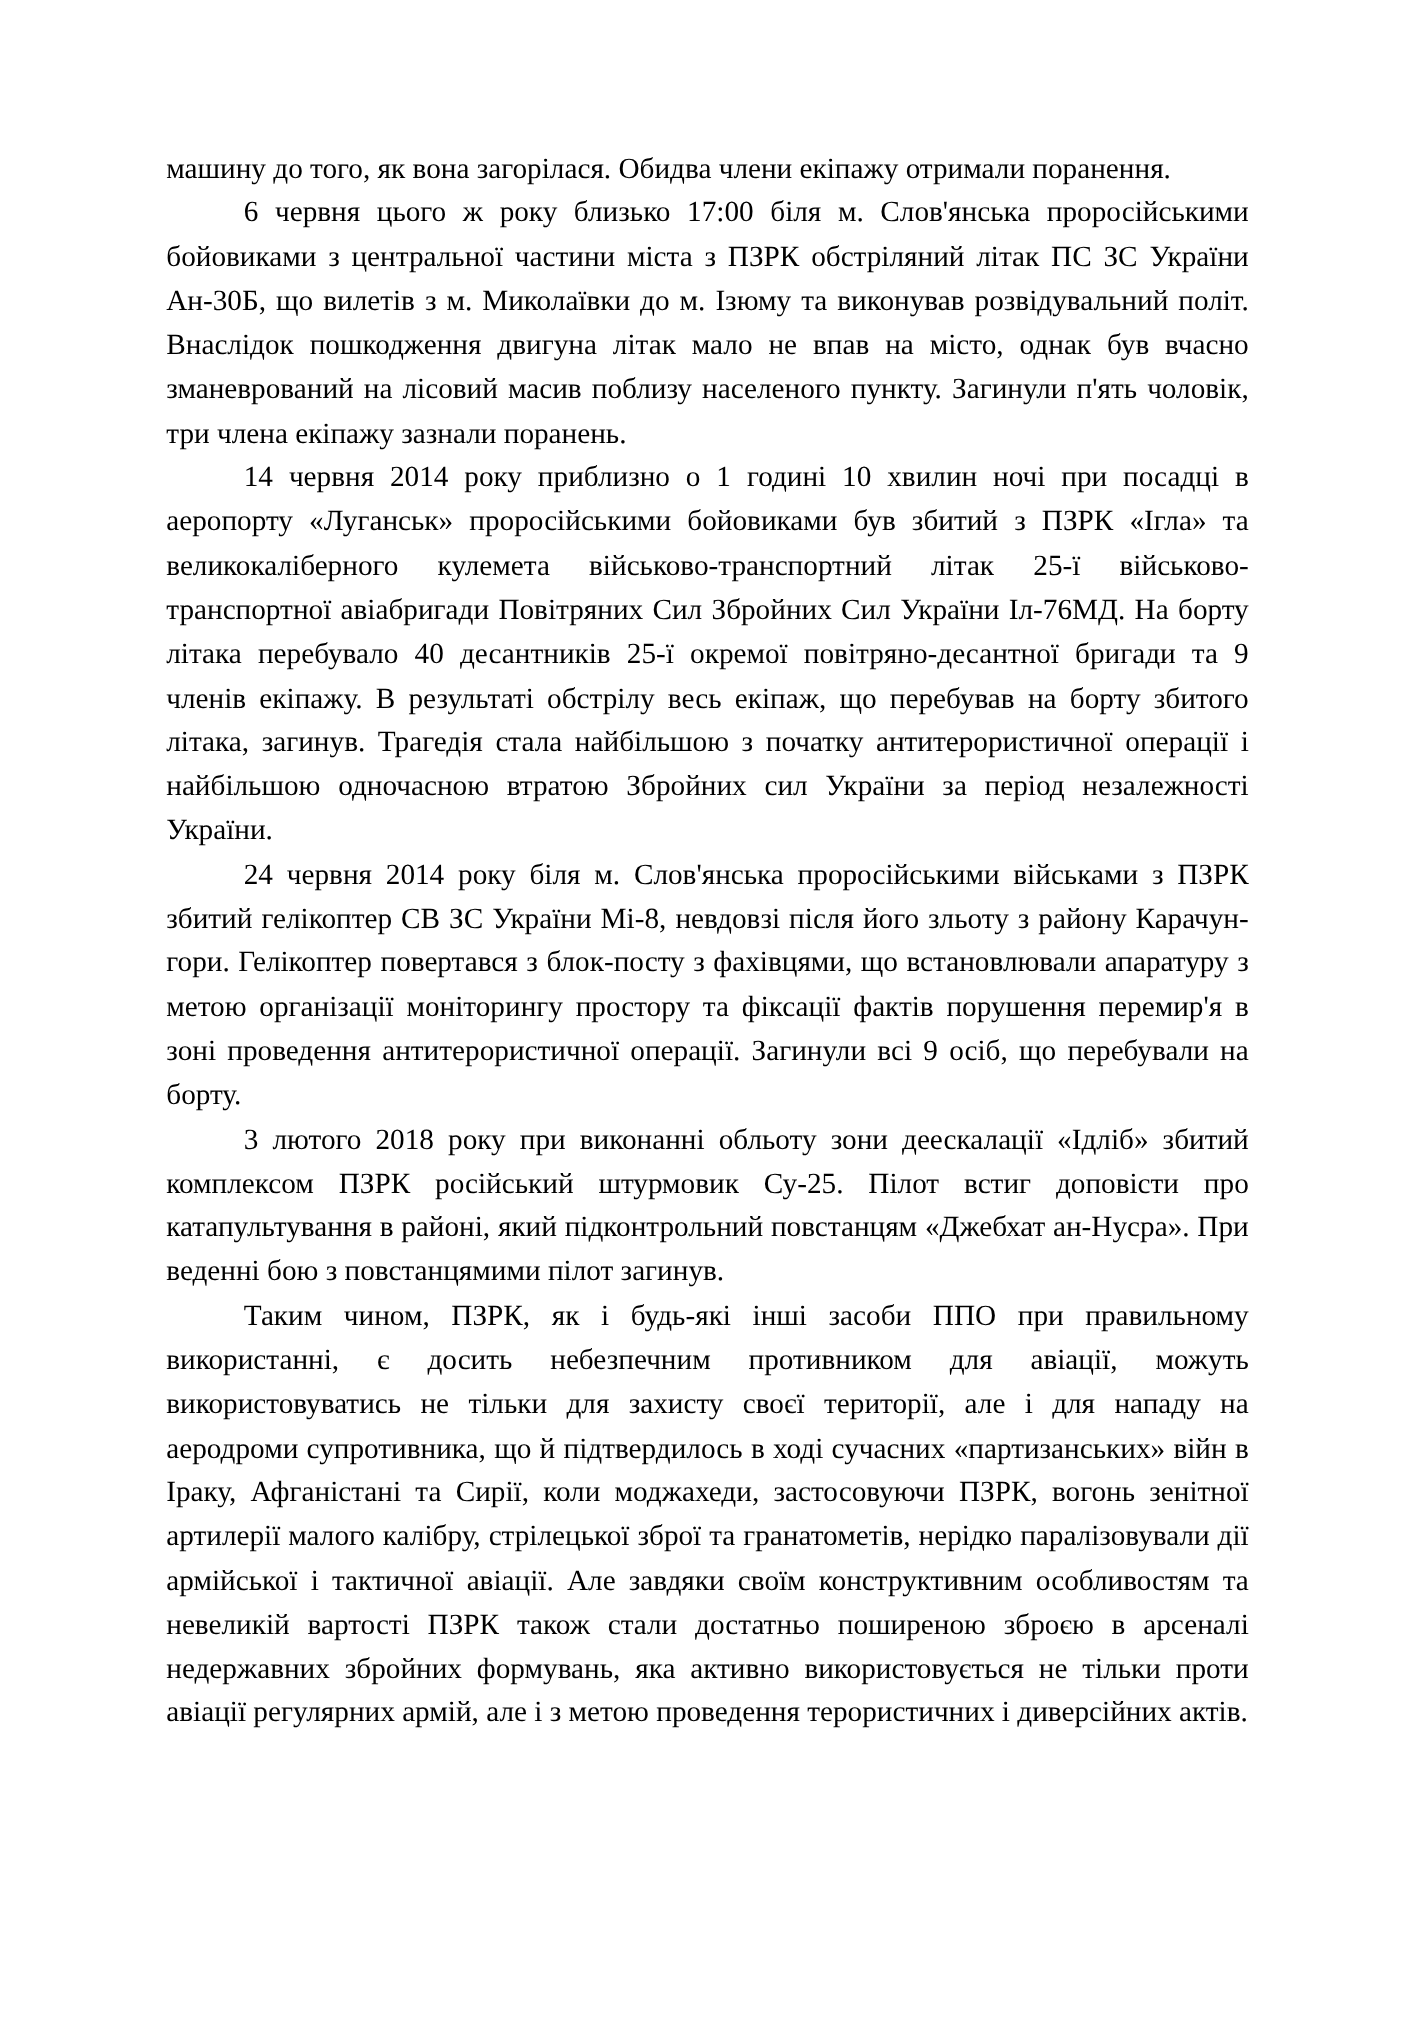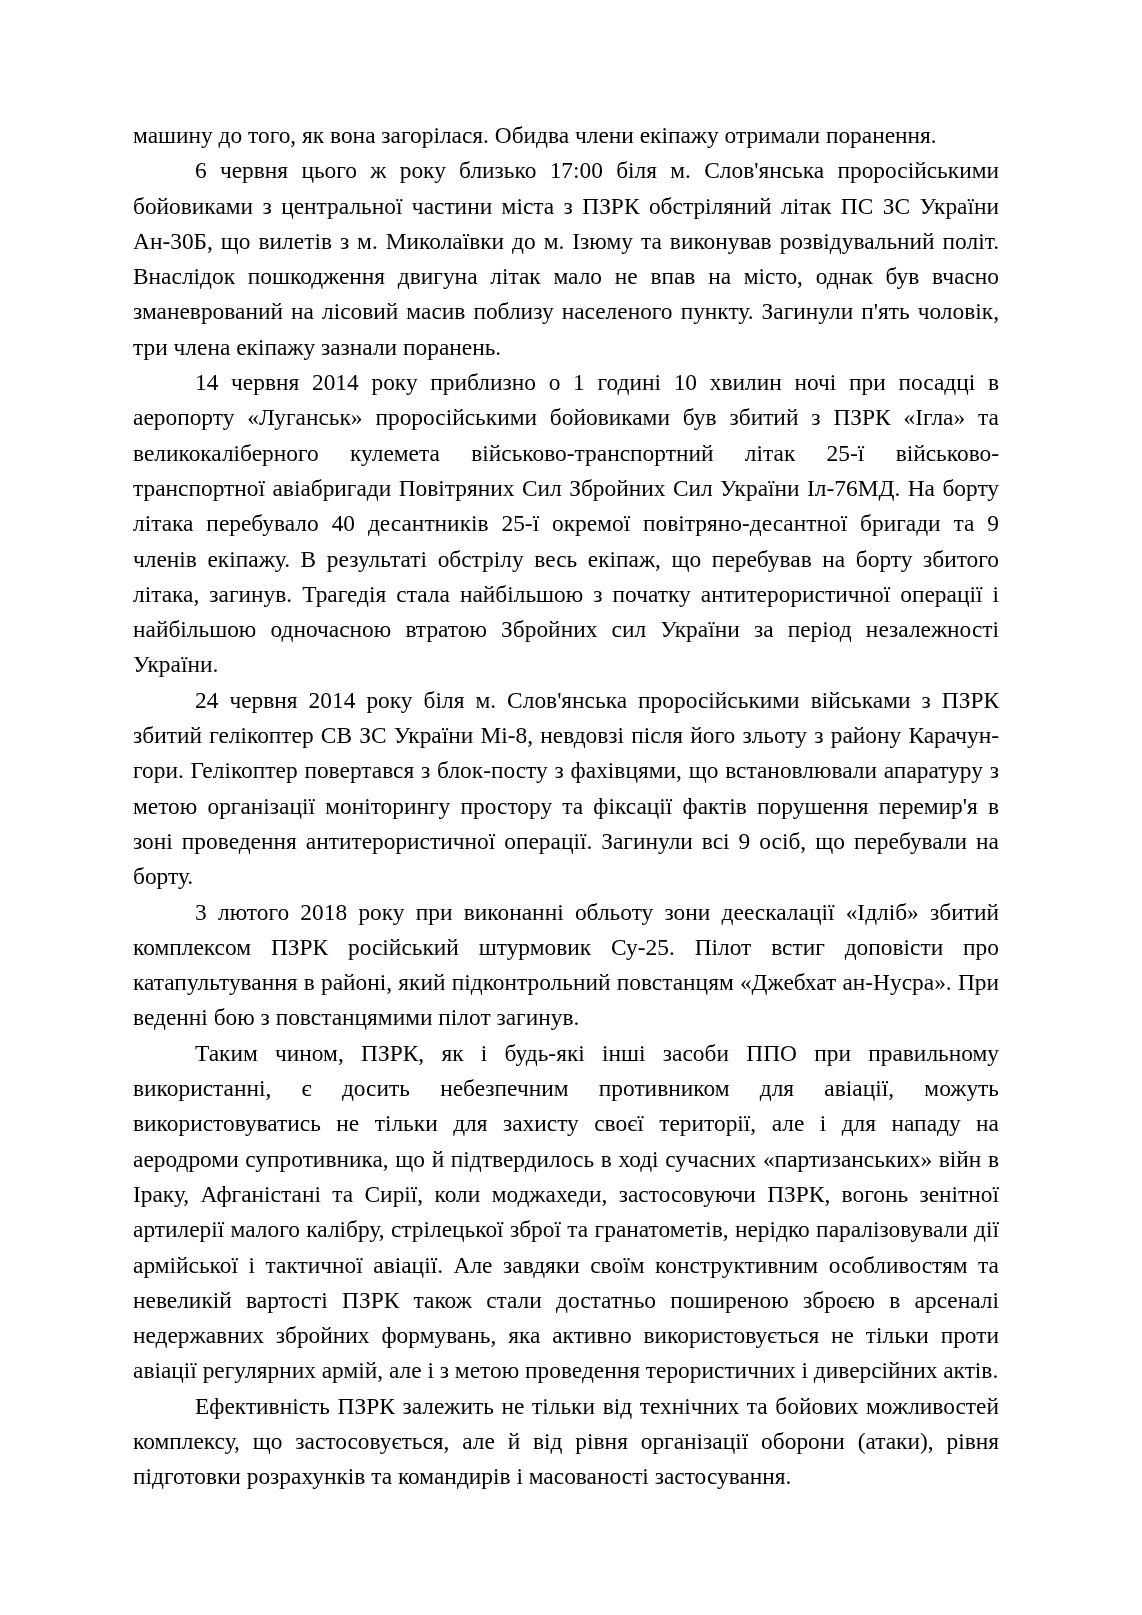--- a/index.html
+++ b/index.html
@@ -49,15 +49,14 @@
 <body>
 
 <div class="page">
   <div class="content">
     <p class="para">машину до того, як вона загорілася. Обидва члени екіпажу отримали поранення.</p>
     <p class="para indent">6 червня цього ж року близько 17:00 біля м. Слов'янська проросійськими бойовиками з центральної частини міста з ПЗРК обстріляний літак ПС ЗС України Ан-30Б, що вилетів з м. Миколаївки до м. Ізюму та виконував розвідувальний політ. Внаслідок пошкодження двигуна літак мало не впав на місто, однак був вчасно зманеврований на лісовий масив поблизу населеного пункту. Загинули п'ять чоловік, три члена екіпажу зазнали поранень.</p>
     <p class="para indent">14 червня 2014 року приблизно о 1 годині 10 хвилин ночі при посадці в аеропорту «Луганськ» проросійськими бойовиками був збитий з ПЗРК «Ігла» та великокаліберного кулемета військово-транспортний літак 25-ї військово-транспортної авіабригади Повітряних Сил Збройних Сил України Іл-76МД. На борту літака перебувало 40 десантників 25-ї окремої повітряно-десантної бригади та 9 членів екіпажу. В результаті обстрілу весь екіпаж, що перебував на борту збитого літака, загинув. Трагедія стала найбільшою з початку антитерористичної операції і найбільшою одночасною втратою Збройних сил України за період незалежності України.</p>
     <p class="para indent">24 червня 2014 року біля м. Слов'янська проросійськими військами з ПЗРК збитий гелікоптер СВ ЗС України Мі-8, невдовзі після його зльоту з району Карачун-гори. Гелікоптер повертався з блок-посту з фахівцями, що встановлювали апаратуру з метою організації моніторингу простору та фіксації фактів порушення перемир'я в зоні проведення антитерористичної операції. Загинули всі 9 осіб, що перебували на борту.</p>
     <p class="para indent">3 лютого 2018 року при виконанні обльоту зони деескалації «Ідліб» збитий комплексом ПЗРК російський штурмовик Су-25. Пілот встиг доповісти про катапультування в районі, який підконтрольний повстанцям «Джебхат ан-Нусра». При веденні бою з повстанцямими пілот загинув.</p>
     <p class="para indent">Таким чином, ПЗРК, як і будь-які інші засоби ППО при правильному використанні, є досить небезпечним противником для авіації, можуть використовуватись не тільки для захисту своєї території, але і для нападу на аеродроми супротивника, що й підтвердилось в ході сучасних «партизанських» війн в Іраку, Афганістані та Сирії, коли моджахеди, застосовуючи ПЗРК, вогонь зенітної артилерії малого калібру, стрілецької зброї та гранатометів, нерідко паралізовували дії армійської і тактичної авіації. Але завдяки своїм конструктивним особливостям та невеликій вартості ПЗРК також стали достатньо поширеною зброєю в арсеналі недержавних збройних формувань, яка активно використовується не тільки проти авіації регулярних армій, але і з метою проведення терористичних і диверсійних актів.</p>
-    <p class="para indent">Ефективність ПЗРК залежить не тільки від технічних та бойових можливостей комплексу, що застосовується, але й від рівня організації оборони (атаки), рівня підготовки розрахунків та командирів і масованості застосування.</p>
   </div>
 </div>
 
 </body></html>

